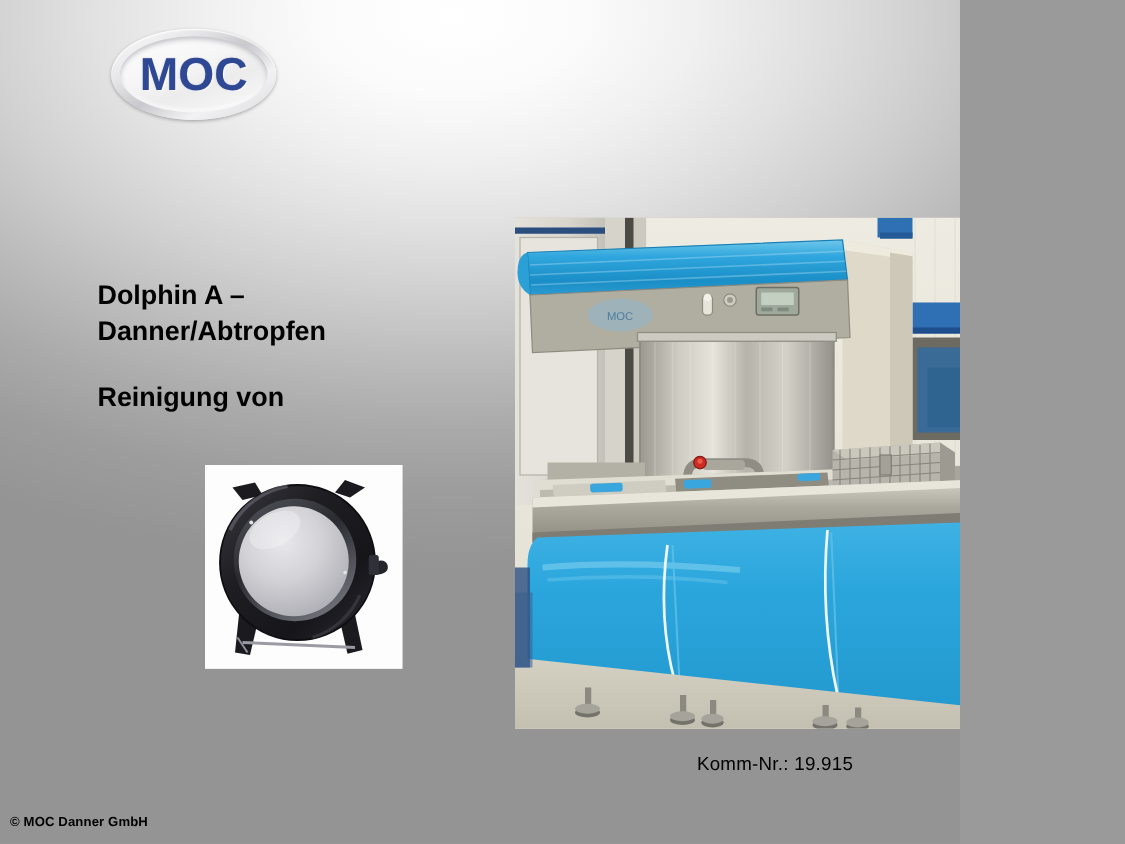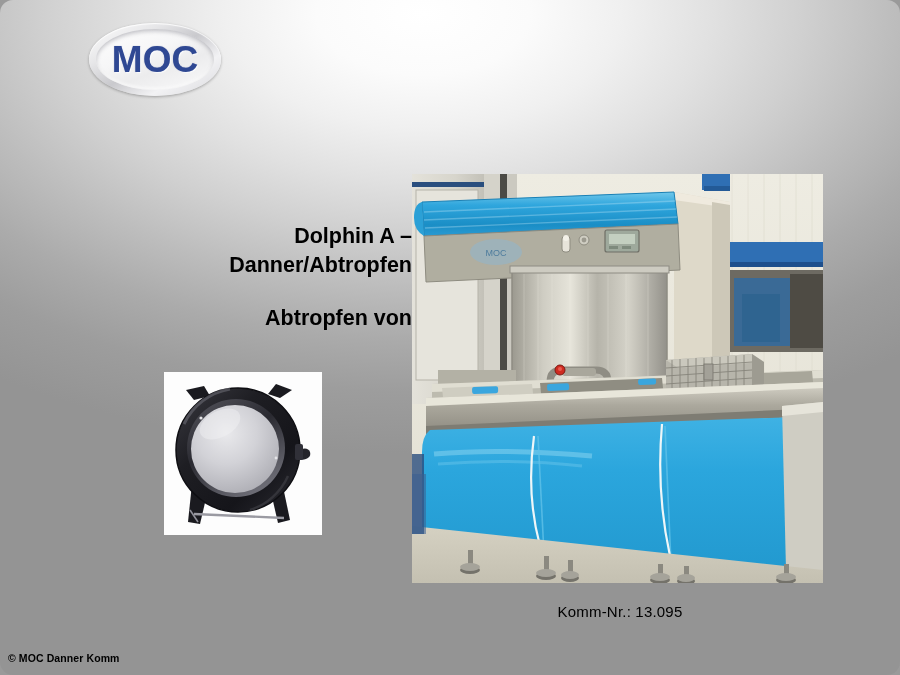--- a/index.html
+++ b/index.html
@@ -5,35 +5,34 @@
   html, body {
     margin: 0;
     padding: 0;
     background: #9a9a9a;
   }
   body {
     font-family: "Liberation Sans", sans-serif;
   }
   .slide {
     position: relative;
-    width: 900px;
+    width: 768px;
     height: 675px;
     overflow: hidden;
     background:
       radial-gradient(ellipse 760px 440px at 47% 2%,
         #ffffff 0%,
         #fbfbfb 14%,
         #f0f0f0 26%,
         #e1e1e1 38%,
         #d0d0d0 50%,
         #bdbdbd 62%,
         #ababab 74%,
         #9d9d9d 86%,
         #949494 100%);
-    border-radius: 13px;
   }
 
   
   .logo-wrap {
     position: absolute;
     left: 89px;
     top: 23px;
     width: 132px;
     height: 73px;
   }
@@ -63,21 +62,21 @@
     text-shadow: 1px 1px 1px rgba(255,255,255,0.85), 0 0 1px rgba(40,60,130,0.5);
     line-height: 1;
   }
 
   
   .headline {
     position: absolute;
     left: 78px;
     top: 222px;
     width: 334px;
-    text-align: right;
+    text-align: left;
     font-weight: bold;
     font-size: 21.5px;
     line-height: 29px;
     color: #000000;
   }
   .headline .gap { display: block; height: 24px; }
 
   
   .watch-photo {
     position: absolute;
@@ -133,21 +132,21 @@
       <div class="logo-oval-inner">
         <span class="logo-text">MOC</span>
       </div>
     </div>
   </div>
 
   <div class="headline">
     <span>Dolphin A –</span><br>
     <span>Danner/Abtropfen</span>
     <span class="gap"></span>
-    <span>Abtropfen von</span><br>
+    <span>Reinigung von</span><br>
   </div>
 
   <div class="watch-photo">
     <svg class="watch-svg" viewBox="0 0 158 163" preserveAspectRatio="none">
       <defs>
         <radialGradient id="crystalGrad" cx="40%" cy="32%" r="78%">
           <stop offset="0%" stop-color="#e9e9ec"></stop>
           <stop offset="45%" stop-color="#d2d2d7"></stop>
           <stop offset="100%" stop-color="#a9a9b0"></stop>
         </radialGradient>
@@ -424,16 +423,16 @@
         <ellipse cx="274" cy="404" rx="9" ry="4" fill="#a5a39a"></ellipse>
       </g>
       <g fill="#8b8980">
         <rect x="372" y="390" width="5" height="14"></rect>
         <ellipse cx="374" cy="406" rx="10" ry="4" fill="#74726a"></ellipse>
         <ellipse cx="374" cy="403" rx="10" ry="4" fill="#a5a39a"></ellipse>
       </g>
     </svg>
   </div>
 
-  <div class="komm-nr">Komm-Nr.: 13.095</div>
-  <div class="copyright">© MOC Danner Komm</div>
+  <div class="komm-nr">Komm-Nr.: 19.915</div>
+  <div class="copyright">© MOC Danner GmbH</div>
 
 </div>
 
 </body></html>

